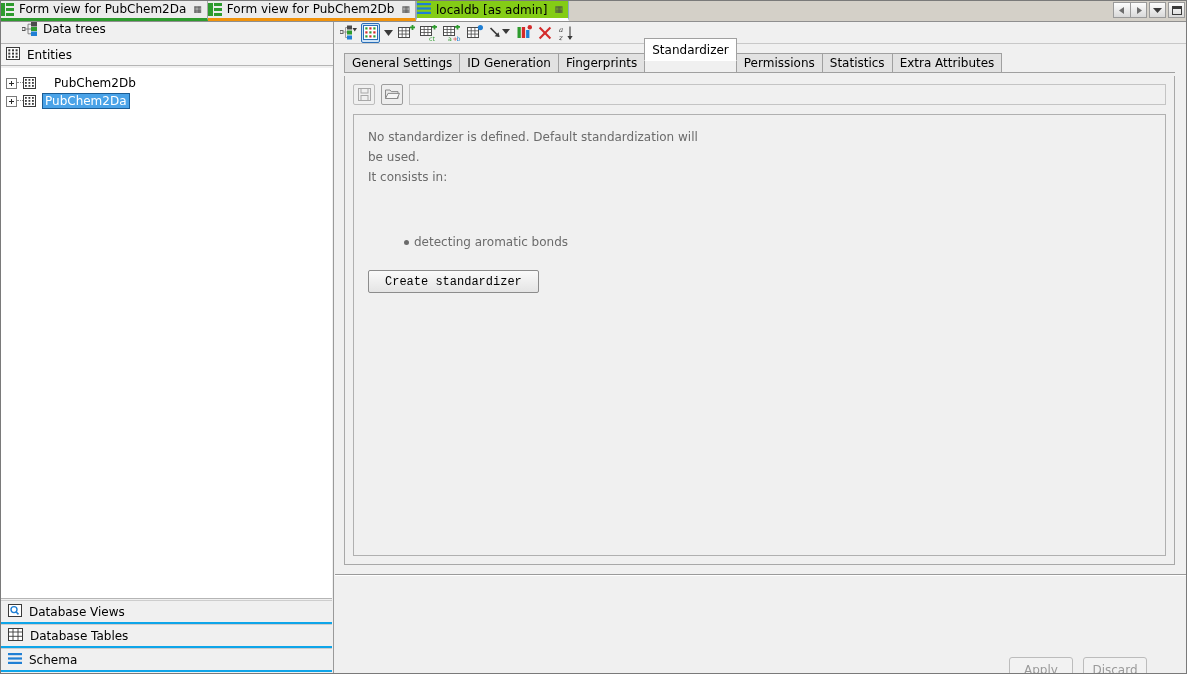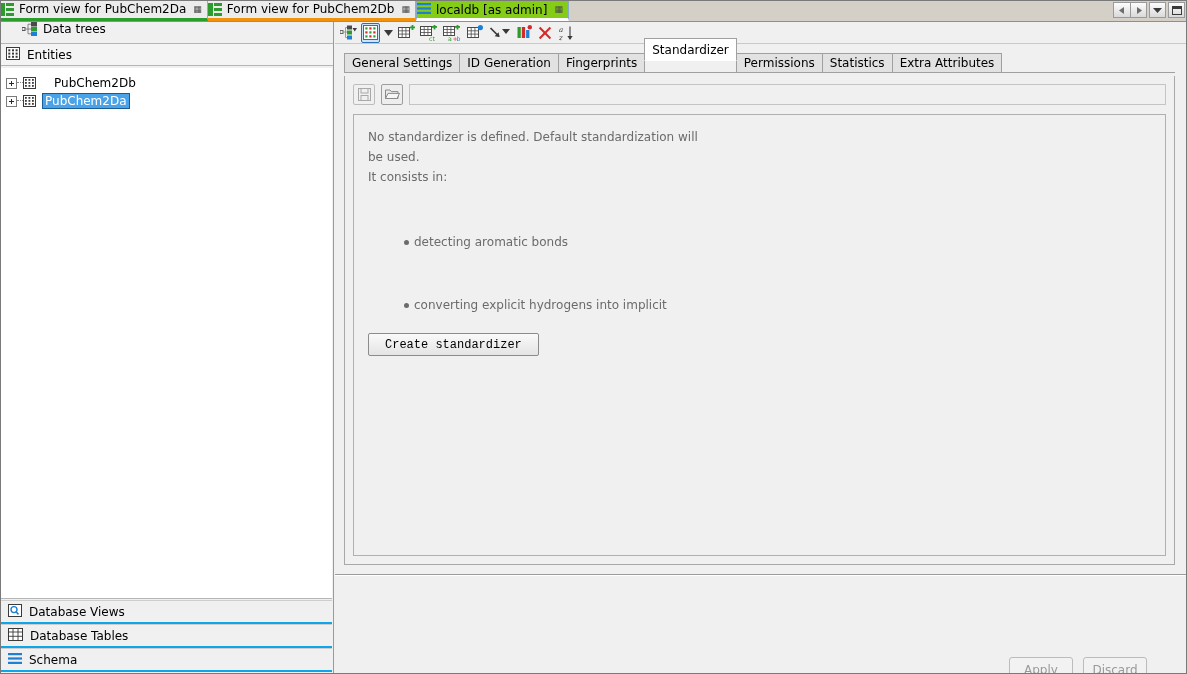--- a/index.html
+++ b/index.html
@@ -712,21 +712,20 @@
           </svg>
         </div>
         <div class="pt-field" placeholder=""></div>
       </div>
 
       <div class="inner-box">
         <div class="msg">No standardizer is defined. Default standardization will be used.</div>
         <div class="msg">It consists in:</div>
         <ul class="bullets">
           <li>detecting aromatic bonds</li>
-          <li>converting explicit hydrogens into implicit</li>
         </ul>
         <button class="create-btn">Create standardizer</button>
       </div>
     </div>
 
     <div class="divider"></div>
 
     <div class="footer">
       <div class="footer-btns">
         <button class="foot-btn">Apply</button>

